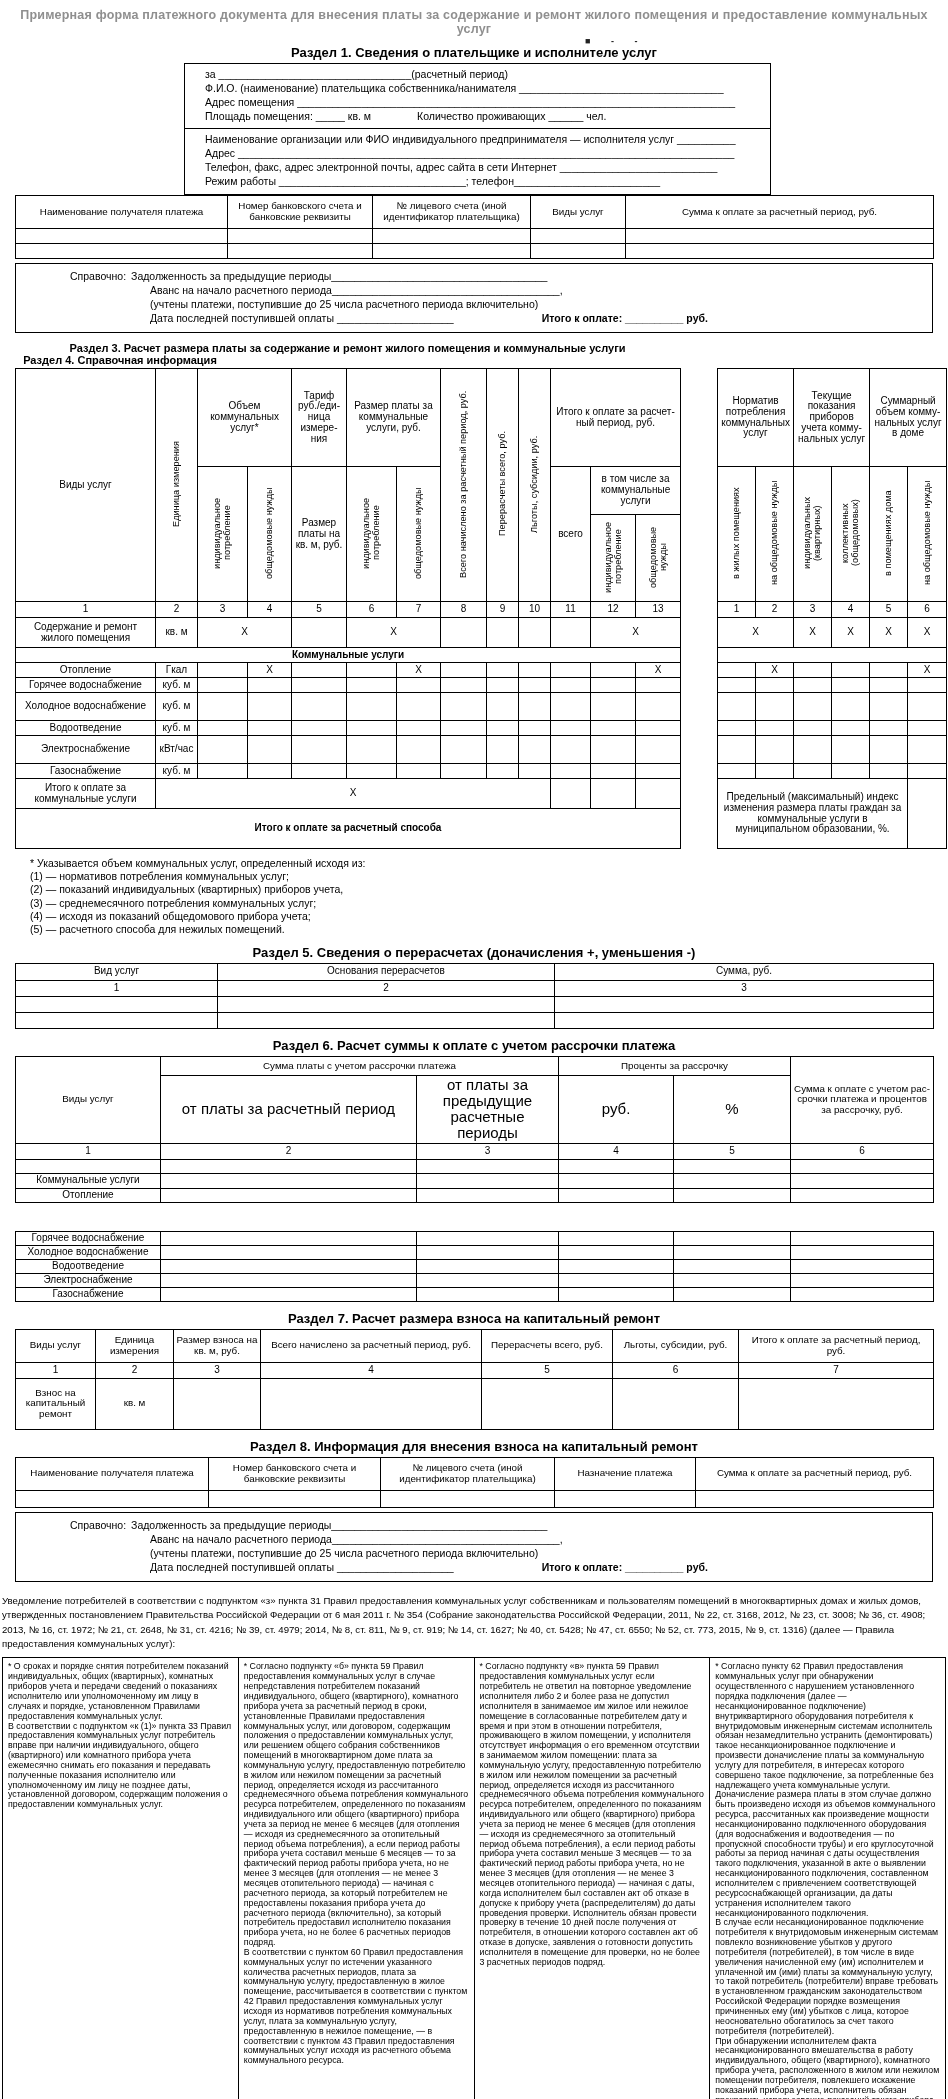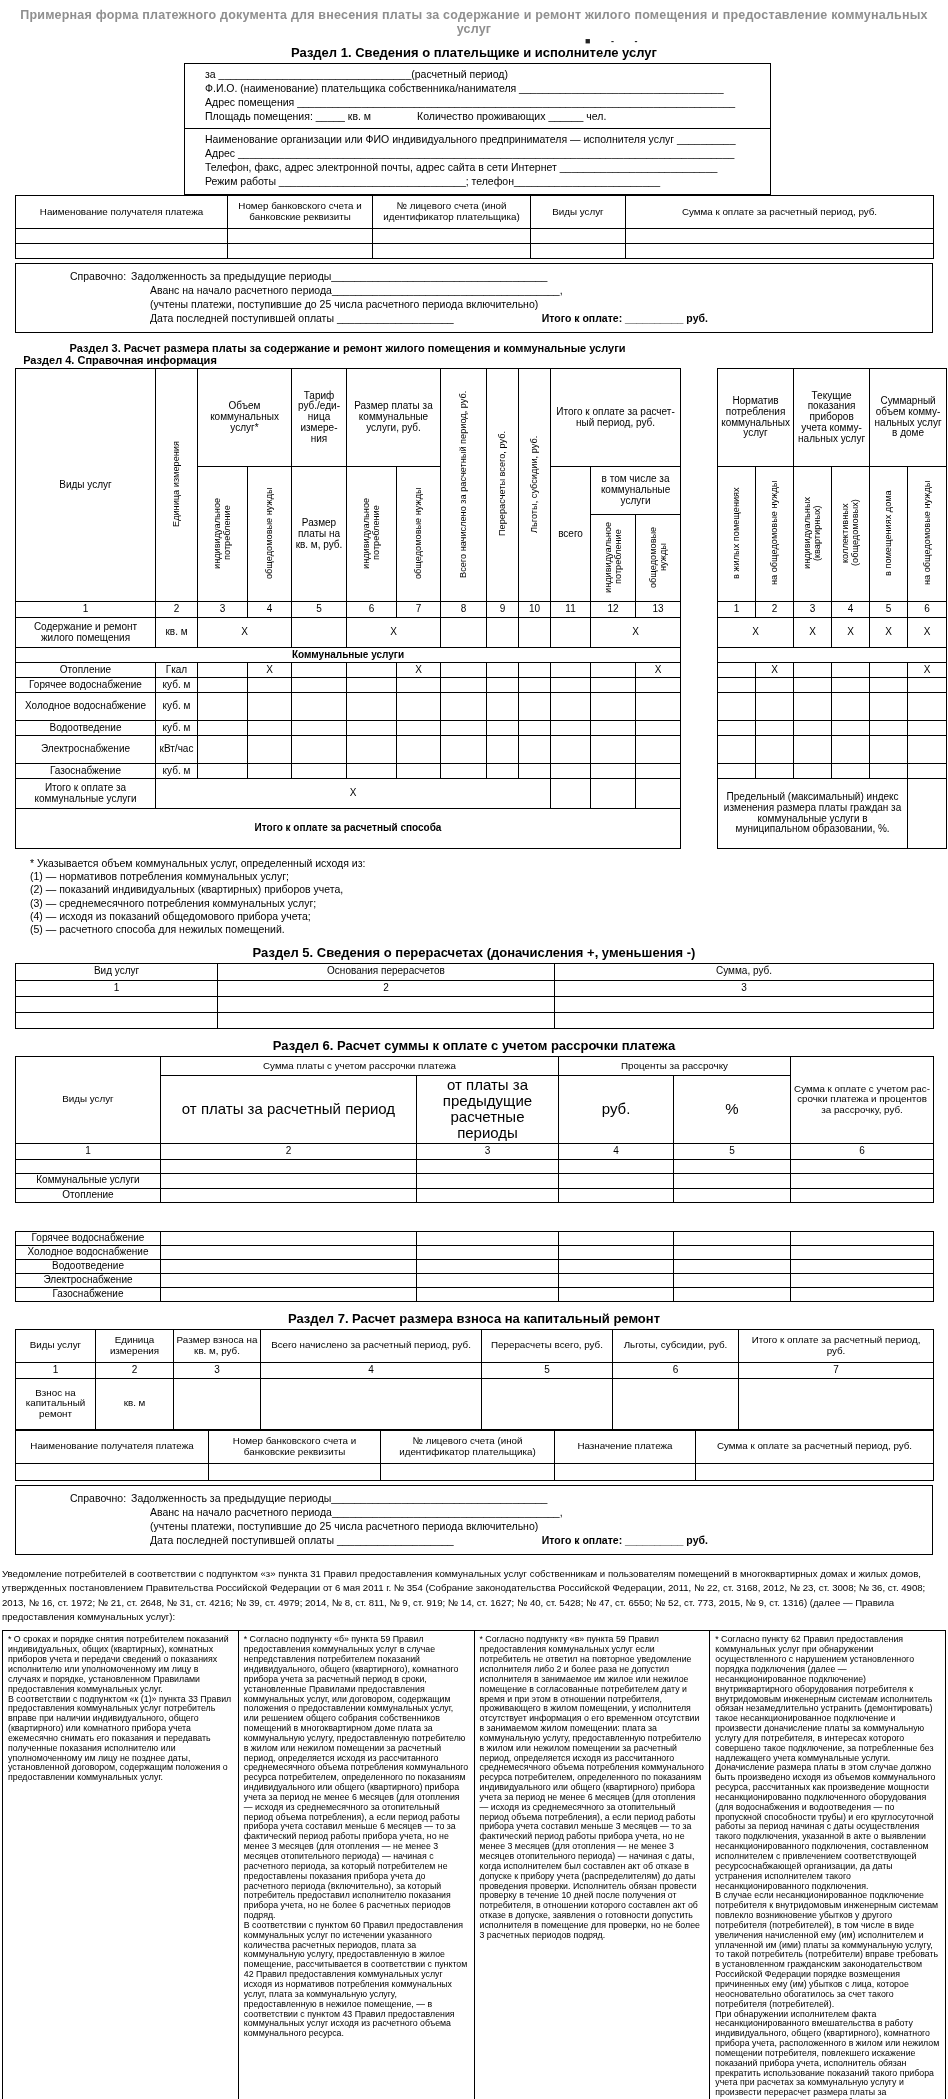--- a/index.html
+++ b/index.html
@@ -603,20 +603,21 @@
       <td class="lbl" style="font-size:9.8px">кв. м</td>
       <td class="blank"></td>
       <td class="blank"></td>
       <td class="blank"></td>
       <td class="blank"></td>
       <td class="blank"></td>
     </tr>
   </tbody>
     </table>
 
+  <div class="sec-title">Раздел 8. Информация для внесения взноса на капитальный ремонт</div>
   <table class="grid" style="width:918px">
     <colgroup>
         <col style="width:193px">
         <col style="width:172px">
         <col style="width:174px">
         <col style="width:141px">
         <col style="width:238px">
       </colgroup>
     <tbody>
         <tr class="s2h">

